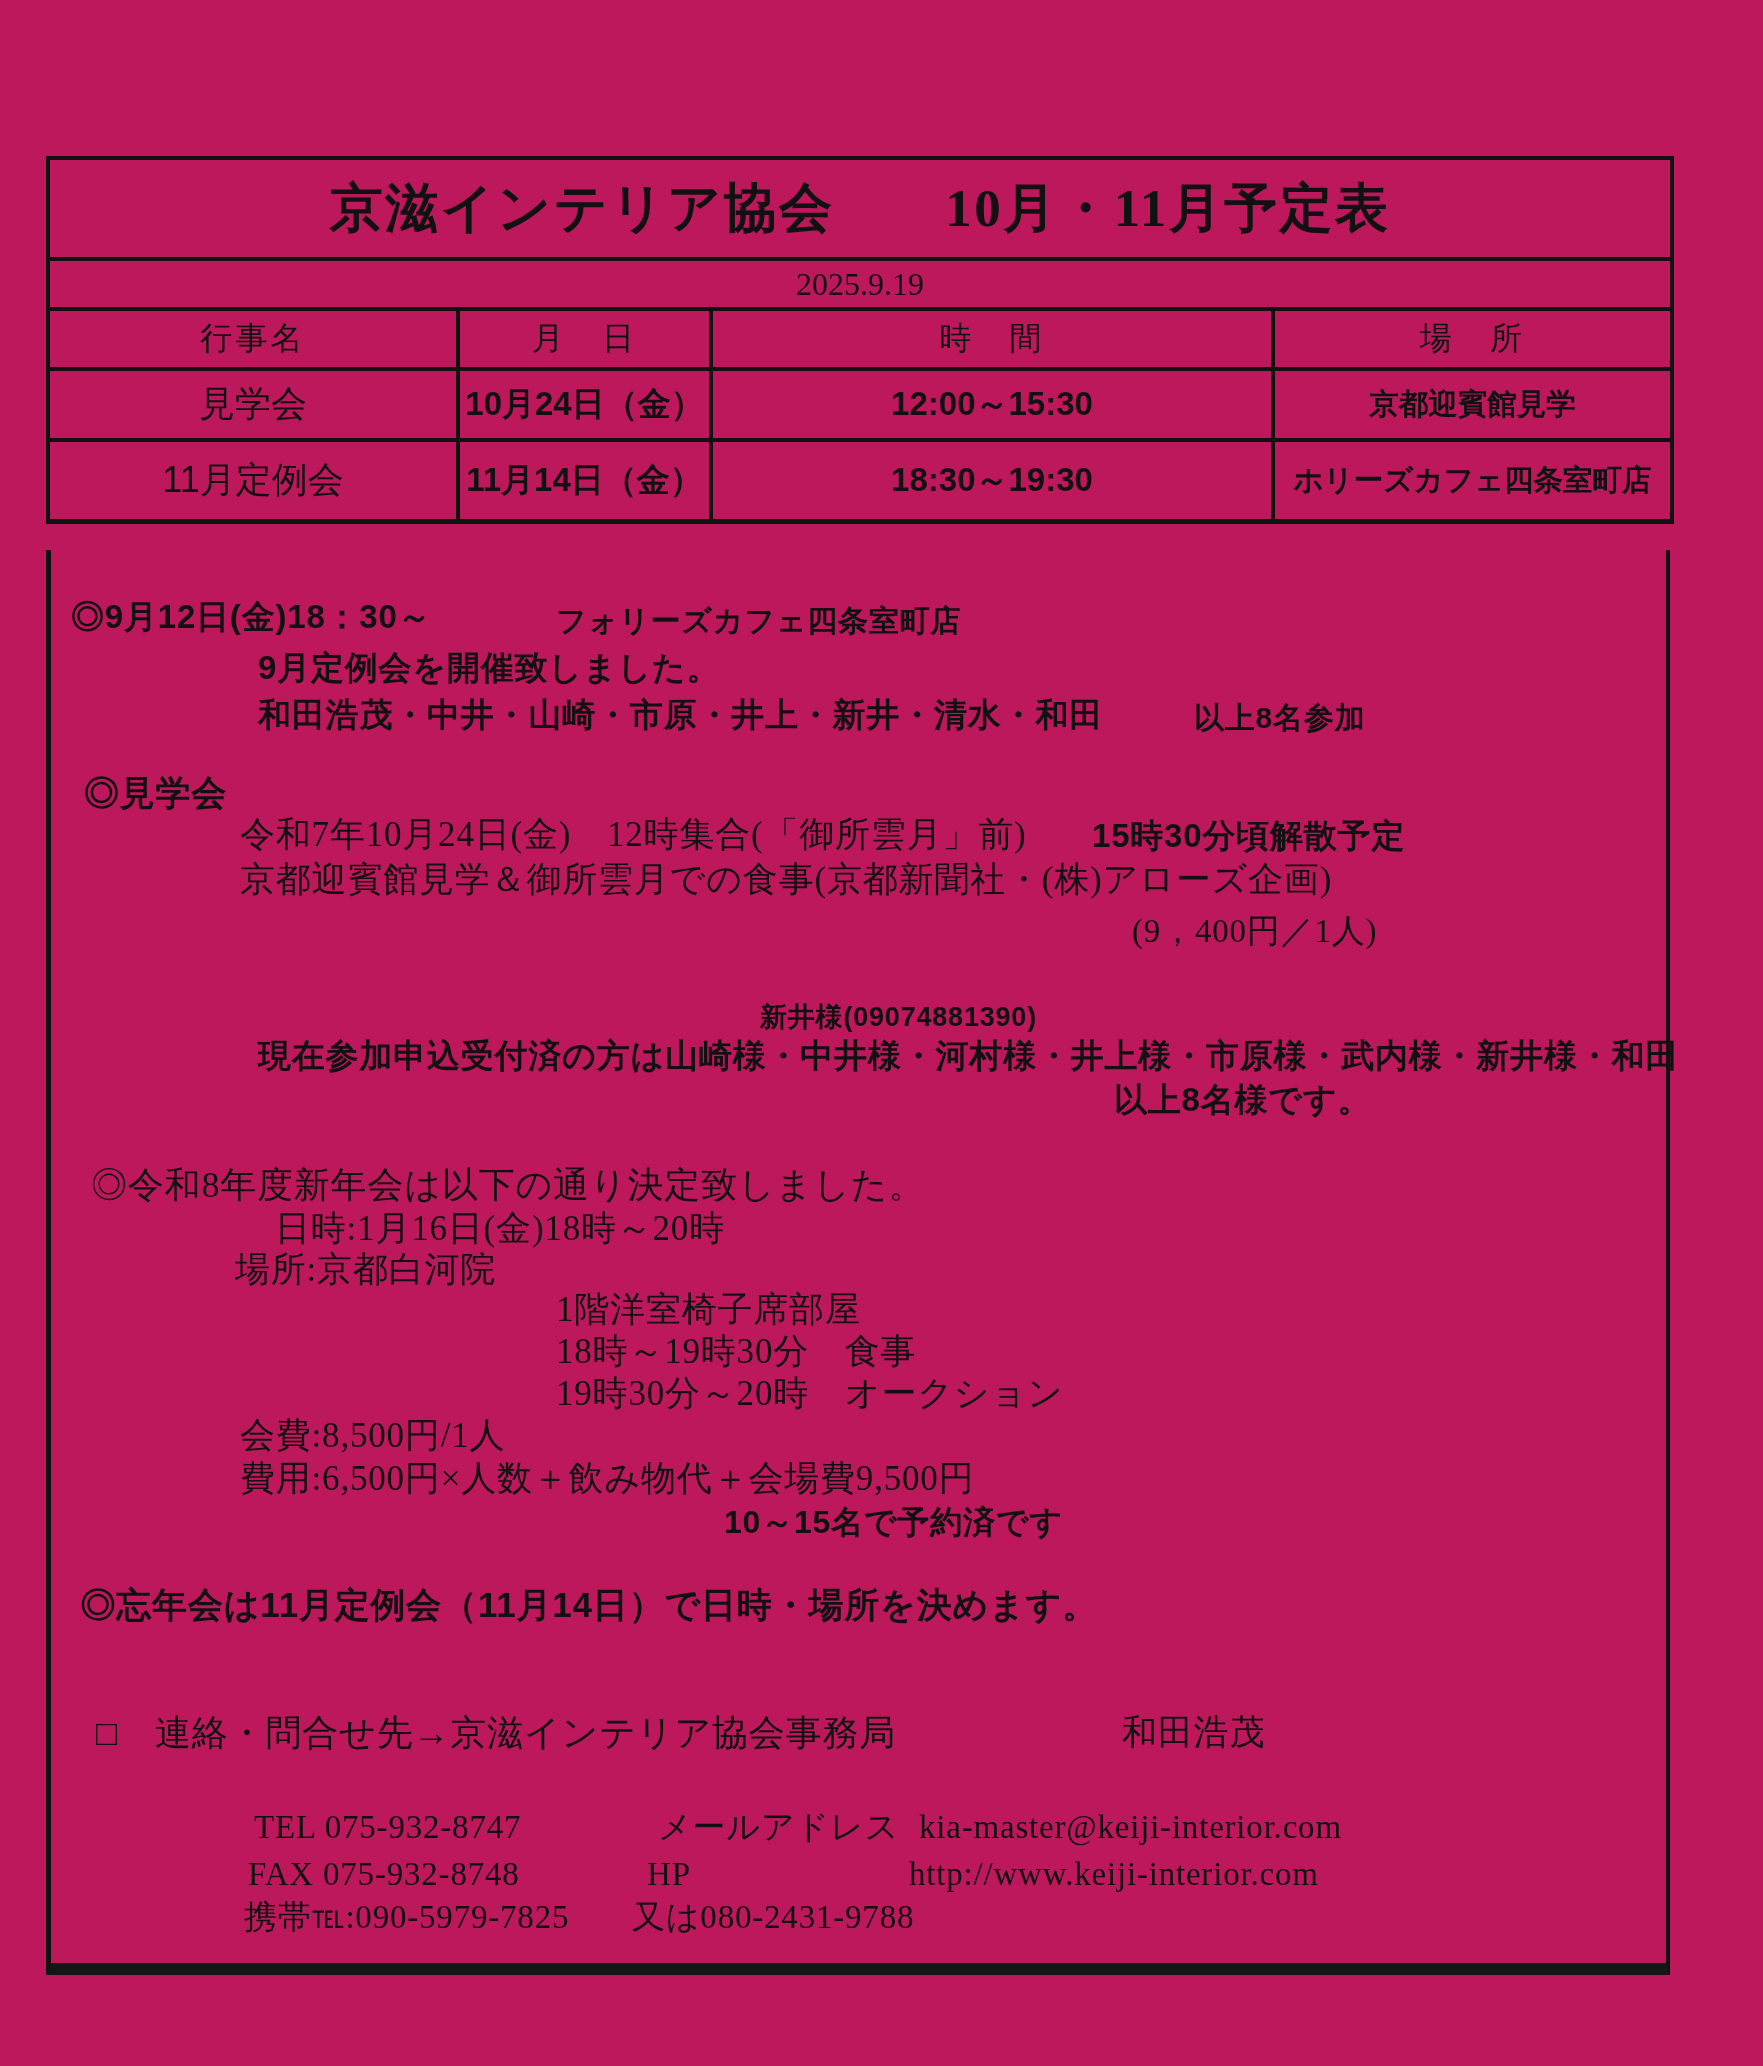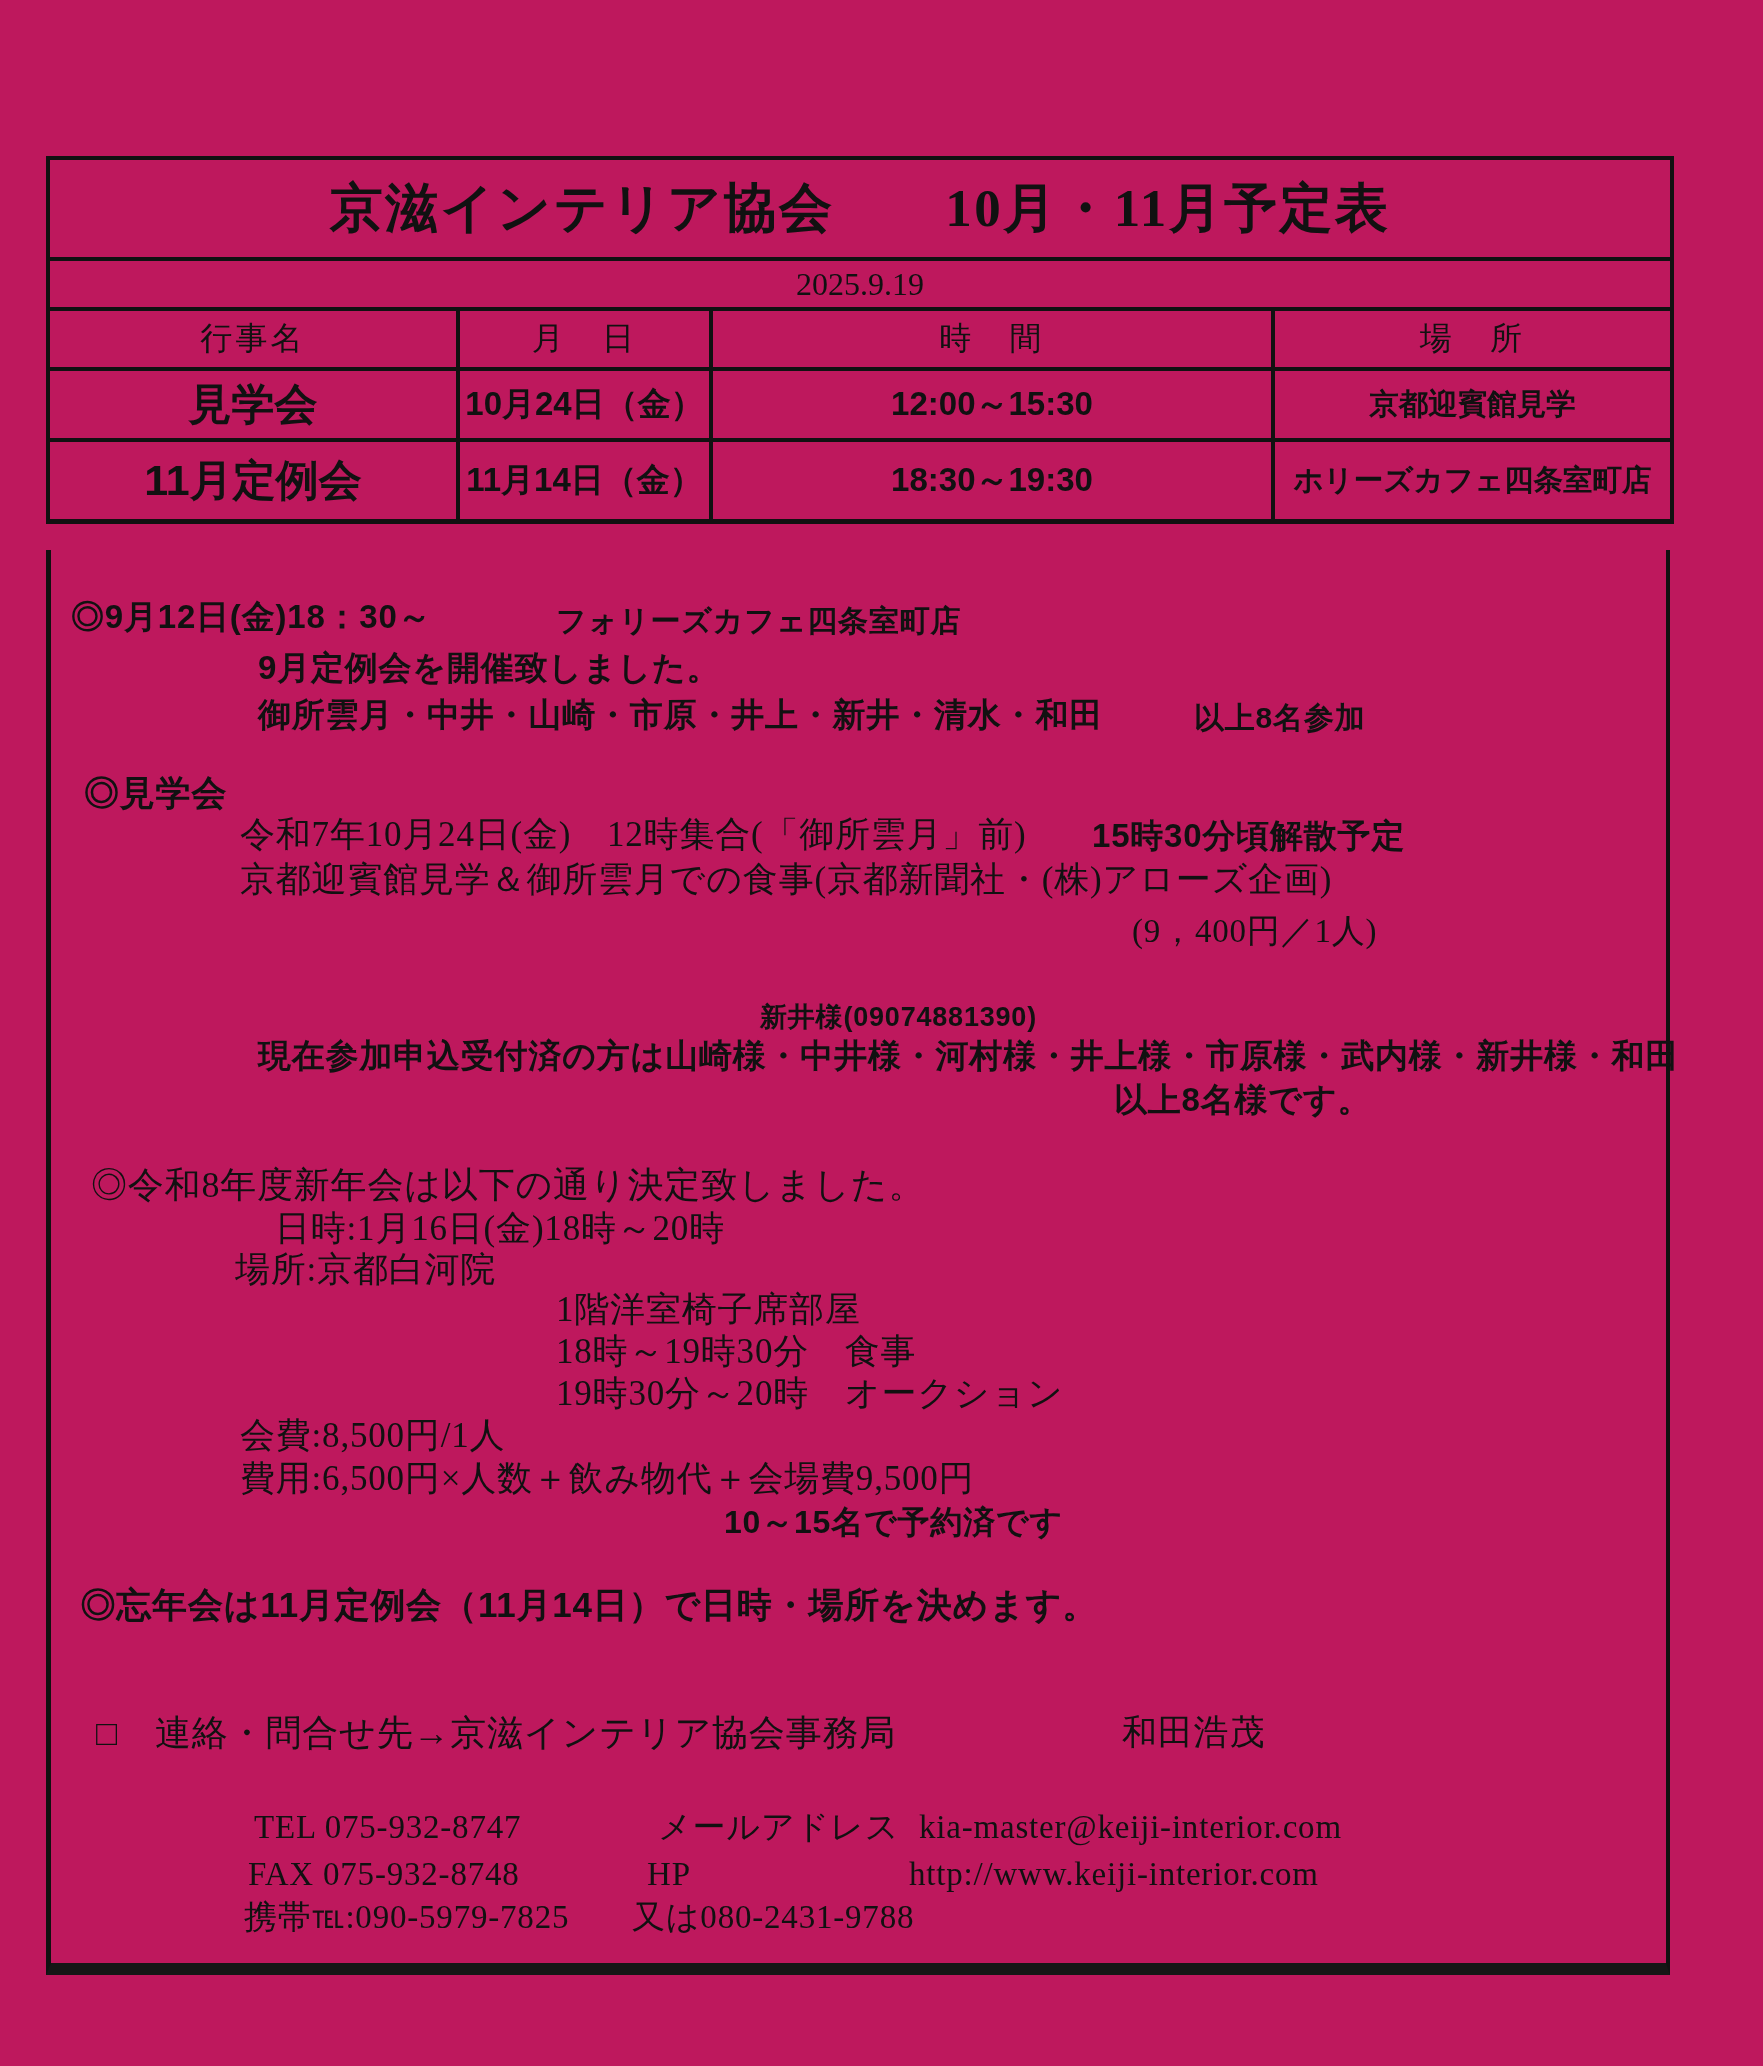--- a/index.html
+++ b/index.html
@@ -46,21 +46,21 @@
     padding-right: 17.5px;
     font-size: 32px;
     border-width: 6.4px 5.6px 4.8px 5.6px;
   }
   td.head-cell {
     height: 56px;
     font-size: 32px;
     letter-spacing: 3.2px;
     border-width: 4.8px 4px 4.8px 4px;
   }
-  td.cell-event   { font-family: "Liberation Sans", sans-serif; font-weight: bold; font-size: 43px; }
+  td.cell-event   { font-family: "Liberation Sans", sans-serif; font-weight: normal; font-size: 36px; }
   td.cell-date    { font-family: "Liberation Sans", sans-serif; font-weight: bold; font-size: 33px; }
   td.cell-time    { font-family: "Liberation Sans", sans-serif; font-weight: 600; font-size: 33px; }
   td.cell-place   { font-family: "Liberation Sans", sans-serif; font-weight: bold; font-size: 29.5px; }
   tr.row1 td { height: 67px; }
   tr.row2 td { height: 77px; border-bottom-width: 5.6px; }
   
   .content {
     position: absolute;
     left: 46px;
     top: 550px;
@@ -123,21 +123,21 @@
       <td class="cell-place">ホリーズカフェ四条室町店</td>
     </tr>
   </tbody>
     </table>
 
   <div class="content">
 
     <div class="line g s42" style="left:20px;  top:49px;">◎9月12日(金)18：30～</div>
     <div class="line g s38" style="left:505px; top:54px;">フォリーズカフェ四条室町店</div>
     <div class="line g s42" style="left:207px; top:100px;">9月定例会を開催致しました。</div>
-    <div class="line g s42" style="left:207px; top:147px;">御所雲月・中井・山崎・市原・井上・新井・清水・和田</div>
+    <div class="line g s42" style="left:207px; top:147px;">和田浩茂・中井・山崎・市原・井上・新井・清水・和田</div>
     <div class="line g s38" style="left:1143px;top:151px;">以上8名参加</div>
 
     <div class="line g s44" style="left:33px;  top:224px;">◎見学会</div>
     <div class="line m s44" style="left:189px; top:266px;">令和7年10月24日(金)　12時集合(「御所雲月」前)</div>
     <div class="line g s42" style="left:1041px;top:268px;">15時30分頃解散予定</div>
     <div class="line m s44" style="left:189px; top:311px;">京都迎賓館見学＆御所雲月での食事(京都新聞社・(株)アローズ企画)</div>
     <div class="line m s42" style="left:1081px;top:363px;">(9，400円／1人)</div>
     <div class="line g s34" style="left:709px; top:453px;">新井様(09074881390)</div>
     <div class="line g s42" style="left:207px; top:488px;">現在参加申込受付済の方は山崎様・中井様・河村様・井上様・市原様・武内様・新井様・和田</div>
     <div class="line g s42" style="left:1063px;top:532px;">以上8名様です。</div>

